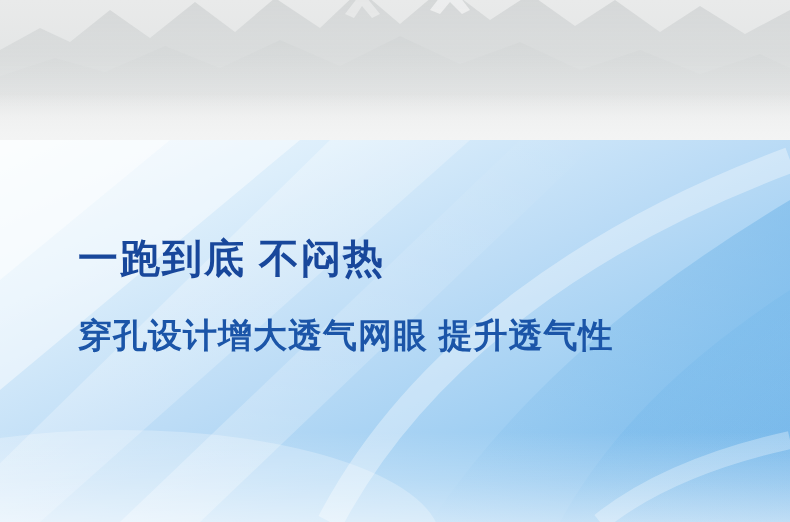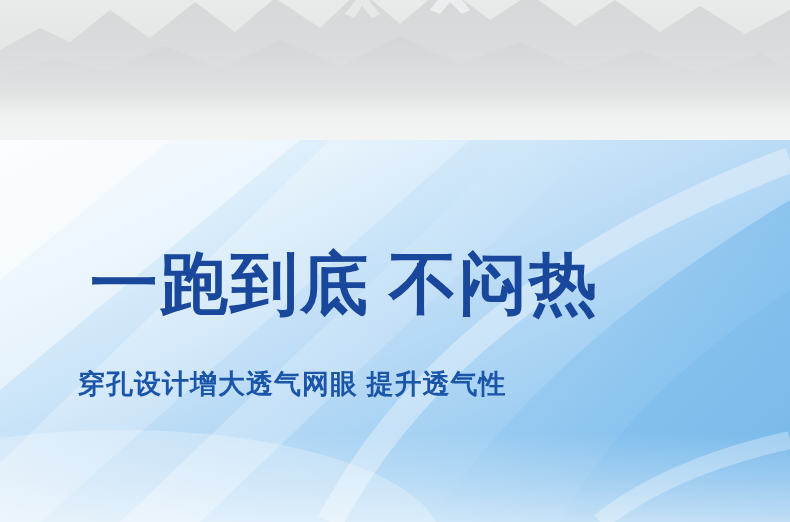--- a/index.html
+++ b/index.html
@@ -69,34 +69,34 @@
   }
 
   
   .text-block {
     position: absolute;
     left: 78px;
     top: 97px;
     width: 640px;
   }
   .headline {
-    margin: 12px;
-    font-family: Liberation Serif, serif;
-    font-size: 68px;
+    margin: 0;
+    font-family: Liberation Sans, sans-serif;
+    font-size: 40px;
     line-height: 1.05;
     font-weight: bold;
     color: #18479b;
     letter-spacing: 2px;
     white-space: pre;
   }
   .subline {
     margin: 0;
     padding-top: 36px;
     font-family: "Liberation Sans", sans-serif;
-    font-size: 27px;
+    font-size: 34px;
     line-height: 1.2;
     font-weight: bold;
     color: #1b55a8;
     letter-spacing: 1px;
     white-space: pre;
   }
 </style>
 </head>
 <body>
 

